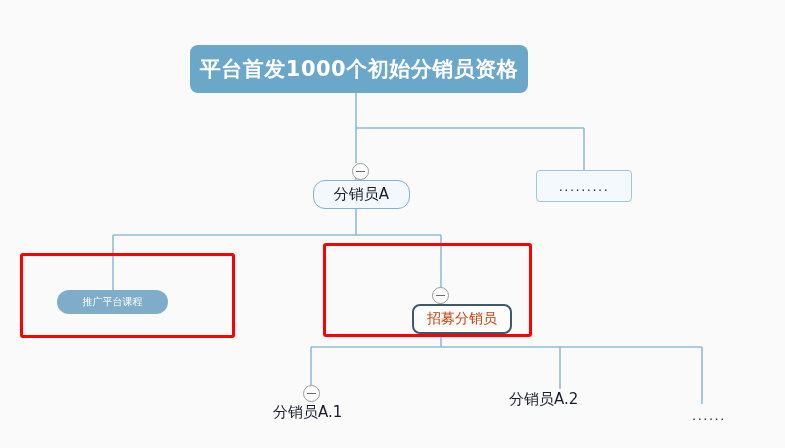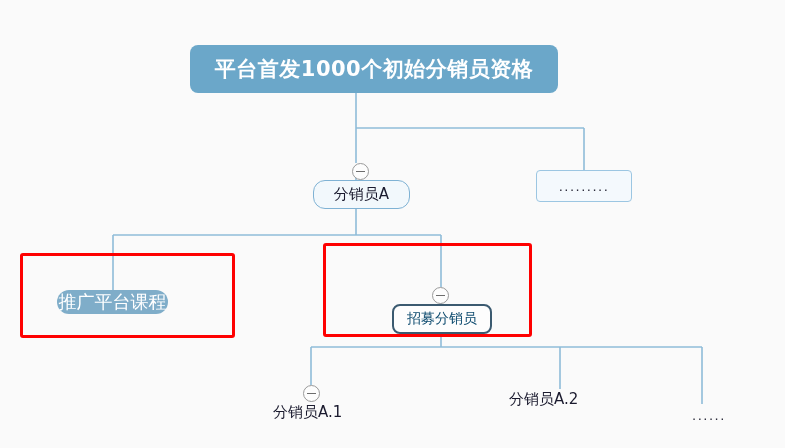--- a/index.html
+++ b/index.html
@@ -29,21 +29,21 @@
     box-sizing: border-box;
     display: flex;
     align-items: center;
     justify-content: center;
     white-space: nowrap;
   }
 
   .root-node {
     left: 190px;
     top: 45px;
-    width: 368px;
+    width: 338px;
     height: 48px;
     background: #6ba7c9;
     border-radius: 8px;
     color: #ffffff;
     font-size: 21px;
     font-weight: bold;
     letter-spacing: 0.5px;
   }
 
   .child-node {
@@ -72,32 +72,32 @@
   }
 
   .pill-node {
     left: 57px;
     top: 290px;
     width: 111px;
     height: 24px;
     background: #7fadc9;
     border-radius: 12px;
     color: #ffffff;
-    font-size: 18px;
+    font-size: 10px;
   }
 
   .recruit-node {
-    left: 392px;
+    left: 412px;
     top: 304px;
     width: 100px;
     height: 30px;
     background: #fdfdfd;
     border: 2px solid #3b5a70;
     border-radius: 8px;
-    color: #0c4a6e;
+    color: #c2410c;
     font-size: 14px;
   }
 
   .leaf-text {
     position: absolute;
     white-space: nowrap;
     color: #1a1a2e;
     font-size: 15px;
   }
   .leaf-a1 { left: 273px; top: 403px; }

